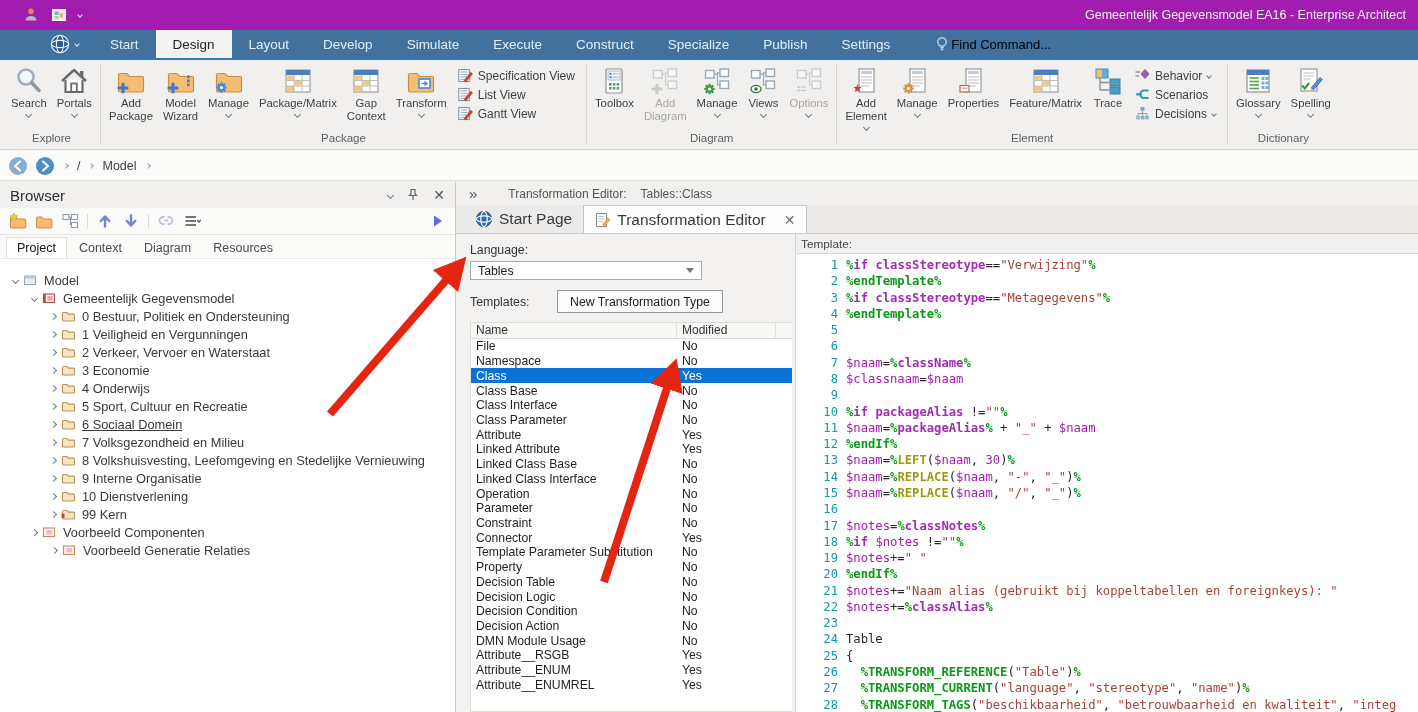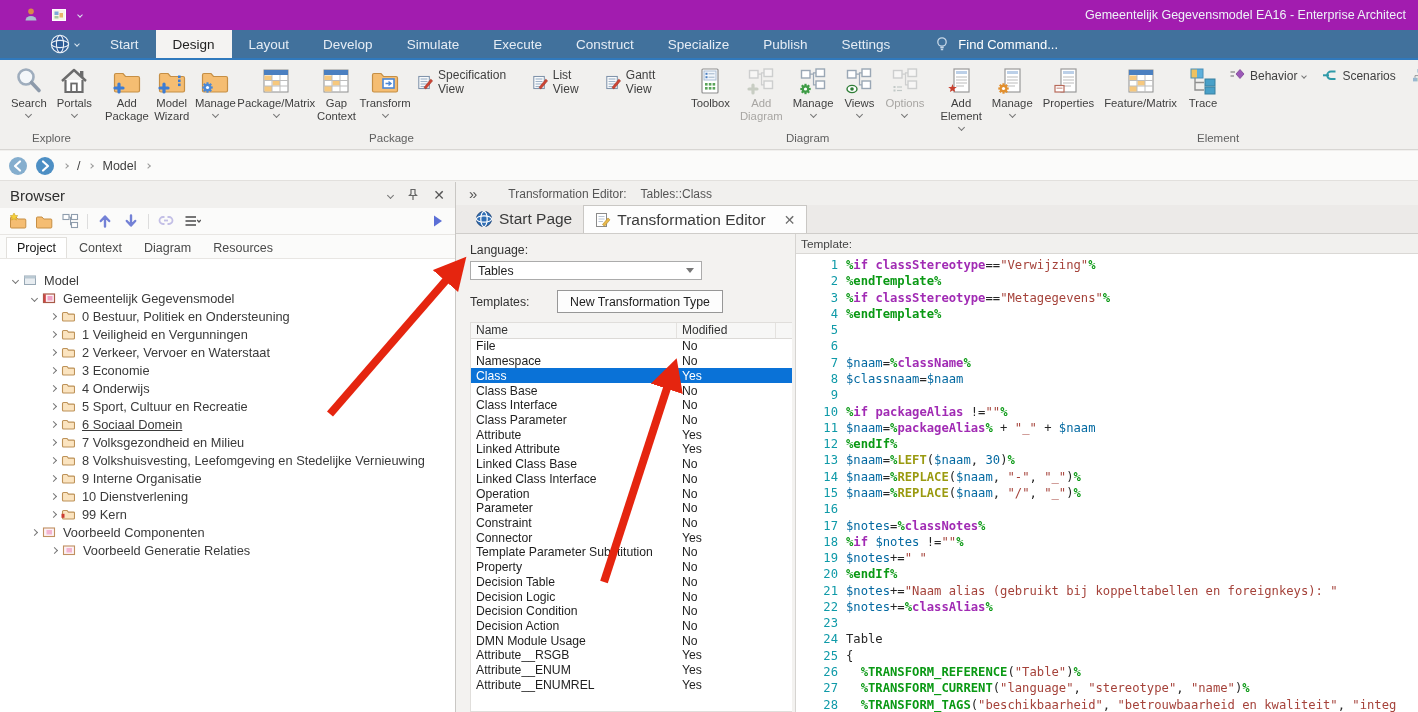--- a/index.html
+++ b/index.html
@@ -13,36 +13,36 @@
   .titlebar .title{position:absolute;right:12px;top:0;height:30px;display:flex;
     align-items:center;color:#eef3f8;font-size:12.5px}
 
   
   .tabrow{position:absolute;top:30px;left:0;right:0;height:30px;background:#41719c;
     border-bottom:2px solid #3079bd;display:flex;align-items:stretch}
   .logo{margin-left:50px;display:flex;align-items:center;gap:5px}
   .rtabs{display:flex;margin-left:14px}
   .rtab{padding:0 17px;display:flex;align-items:center;color:#e6edf5;font-size:13.5px}
   .rtab.active{background:#f4f3f2;color:#222}
-  .findcmd{display:flex;align-items:center;gap:7px;margin-left:26px;color:#ffffff;font-size:13px}
+  .findcmd{display:flex;align-items:center;margin-left:26px;color:#000000;font-size:13px}
 
   
   .ribbon{position:absolute;top:60px;left:0;right:0;height:90px;background:#f1f0ee;
     border-bottom:1px solid #d8d6d3;display:flex;padding-left:4px}
   .rgroup{display:flex;flex-direction:column;padding:0 2px}
   .ritems{display:flex;flex:1;align-items:flex-start;padding-top:3px}
   .rglabel{height:17px;text-align:center;font-size:11.5px;color:#5f5f5f}
   .rdiv{width:1px;background:#dad8d5;margin:4px 1px}
   .rbtn{display:flex;flex-direction:column;align-items:center;padding:1px 5px;min-width:42px}
   .ric{height:33px;display:flex;align-items:center;justify-content:center}
   .rlbl{font-size:11.3px;line-height:13px;color:#3f3f3f;text-align:center;white-space:pre-line}
   .rbtn .chev{margin-top:2px}
   .rbtn.disabled .rlbl{color:#a8a6a3}
   .rbtn.disabled .icw{opacity:.45;filter:grayscale(.8)}
-  .rstack{display:flex;flex-direction:row;gap:16px;padding:5px 8px 0 6px}
+  .rstack{display:flex;flex-direction:column;gap:4px;padding:5px 8px 0 6px}
   .rsrow{display:flex;align-items:center;gap:5px;font-size:12px;color:#3f3f3f}
 
   .chev{display:inline-block;width:5px;height:5px;border-right:1.5px solid #767676;
     border-bottom:1.5px solid #767676}
   .chev-d{transform:rotate(45deg)}
   .chev-r{transform:rotate(-45deg)}
   .chev.white{border-color:#dce6f0}
   .chev.small{width:4px;height:4px}
 
   
@@ -112,21 +112,21 @@
   .clabel{height:20px;background:#f1f0ee;border-bottom:1px solid #dad8d5;font-size:11.8px;
     color:#444;display:flex;align-items:center;padding-left:5px;flex:none}
   .codearea{flex:1;font-family:"DejaVu Sans Mono",monospace;font-size:12.2px;
     line-height:16.28px;padding-top:3px;overflow:hidden}
   .cl{display:flex}
   .ln{width:50px;text-align:right;color:#0f9aa8;flex:none;padding-right:8px}
   .ct{white-space:pre;color:#262626}
   .c-g{color:#0a9914;font-weight:bold}
   .c-k{color:#a12bb4;font-weight:bold}
   .c-s{color:#a5423a}
-  .c-v{color:#0369a1}
+  .c-v{color:#a21caf}
   .c-f{color:#9a9a10;font-weight:bold}
   .c-p,.c-o{color:#262626}
 
   #arrows{position:absolute;top:0;left:0;width:1418px;height:712px;pointer-events:none;z-index:50}
 </style>
 </head>
 <body>
 
 <div class="titlebar">
   <span class="icw" id="qi-user">

